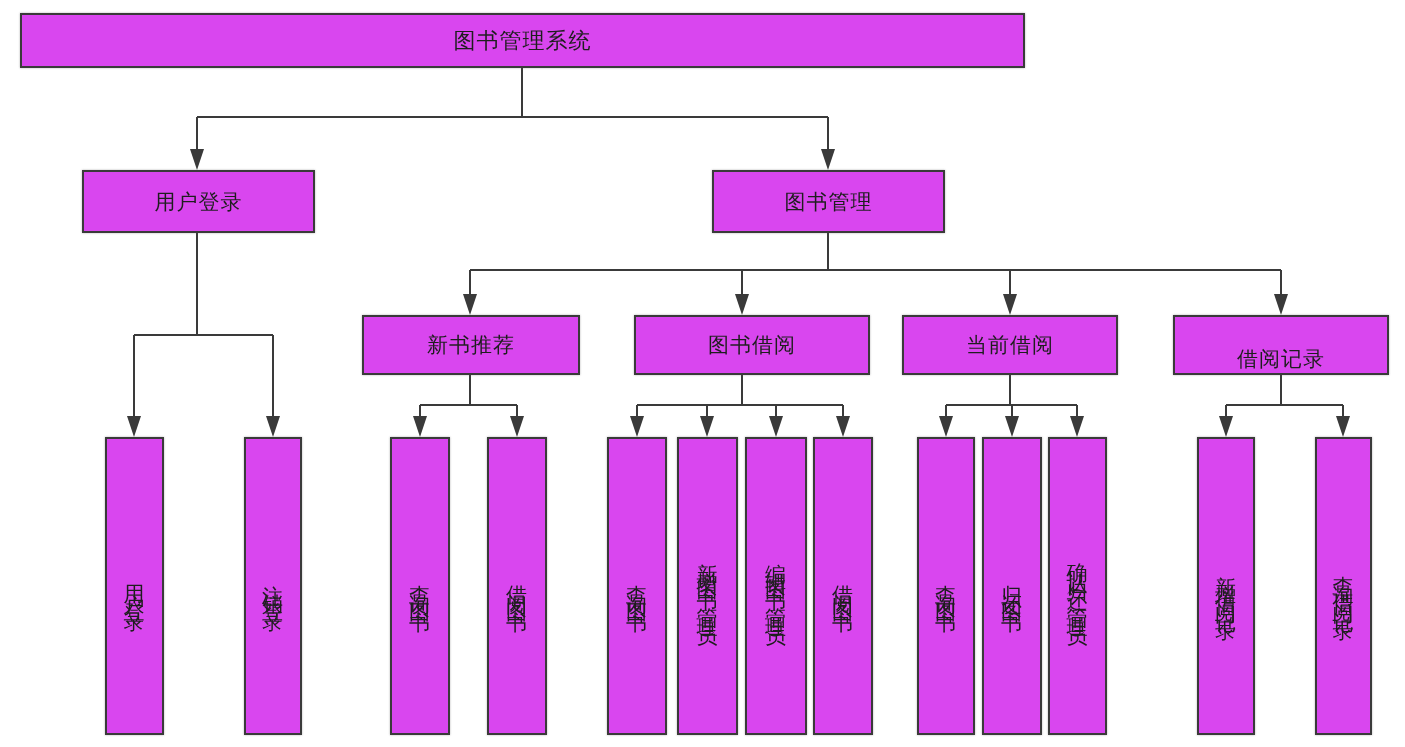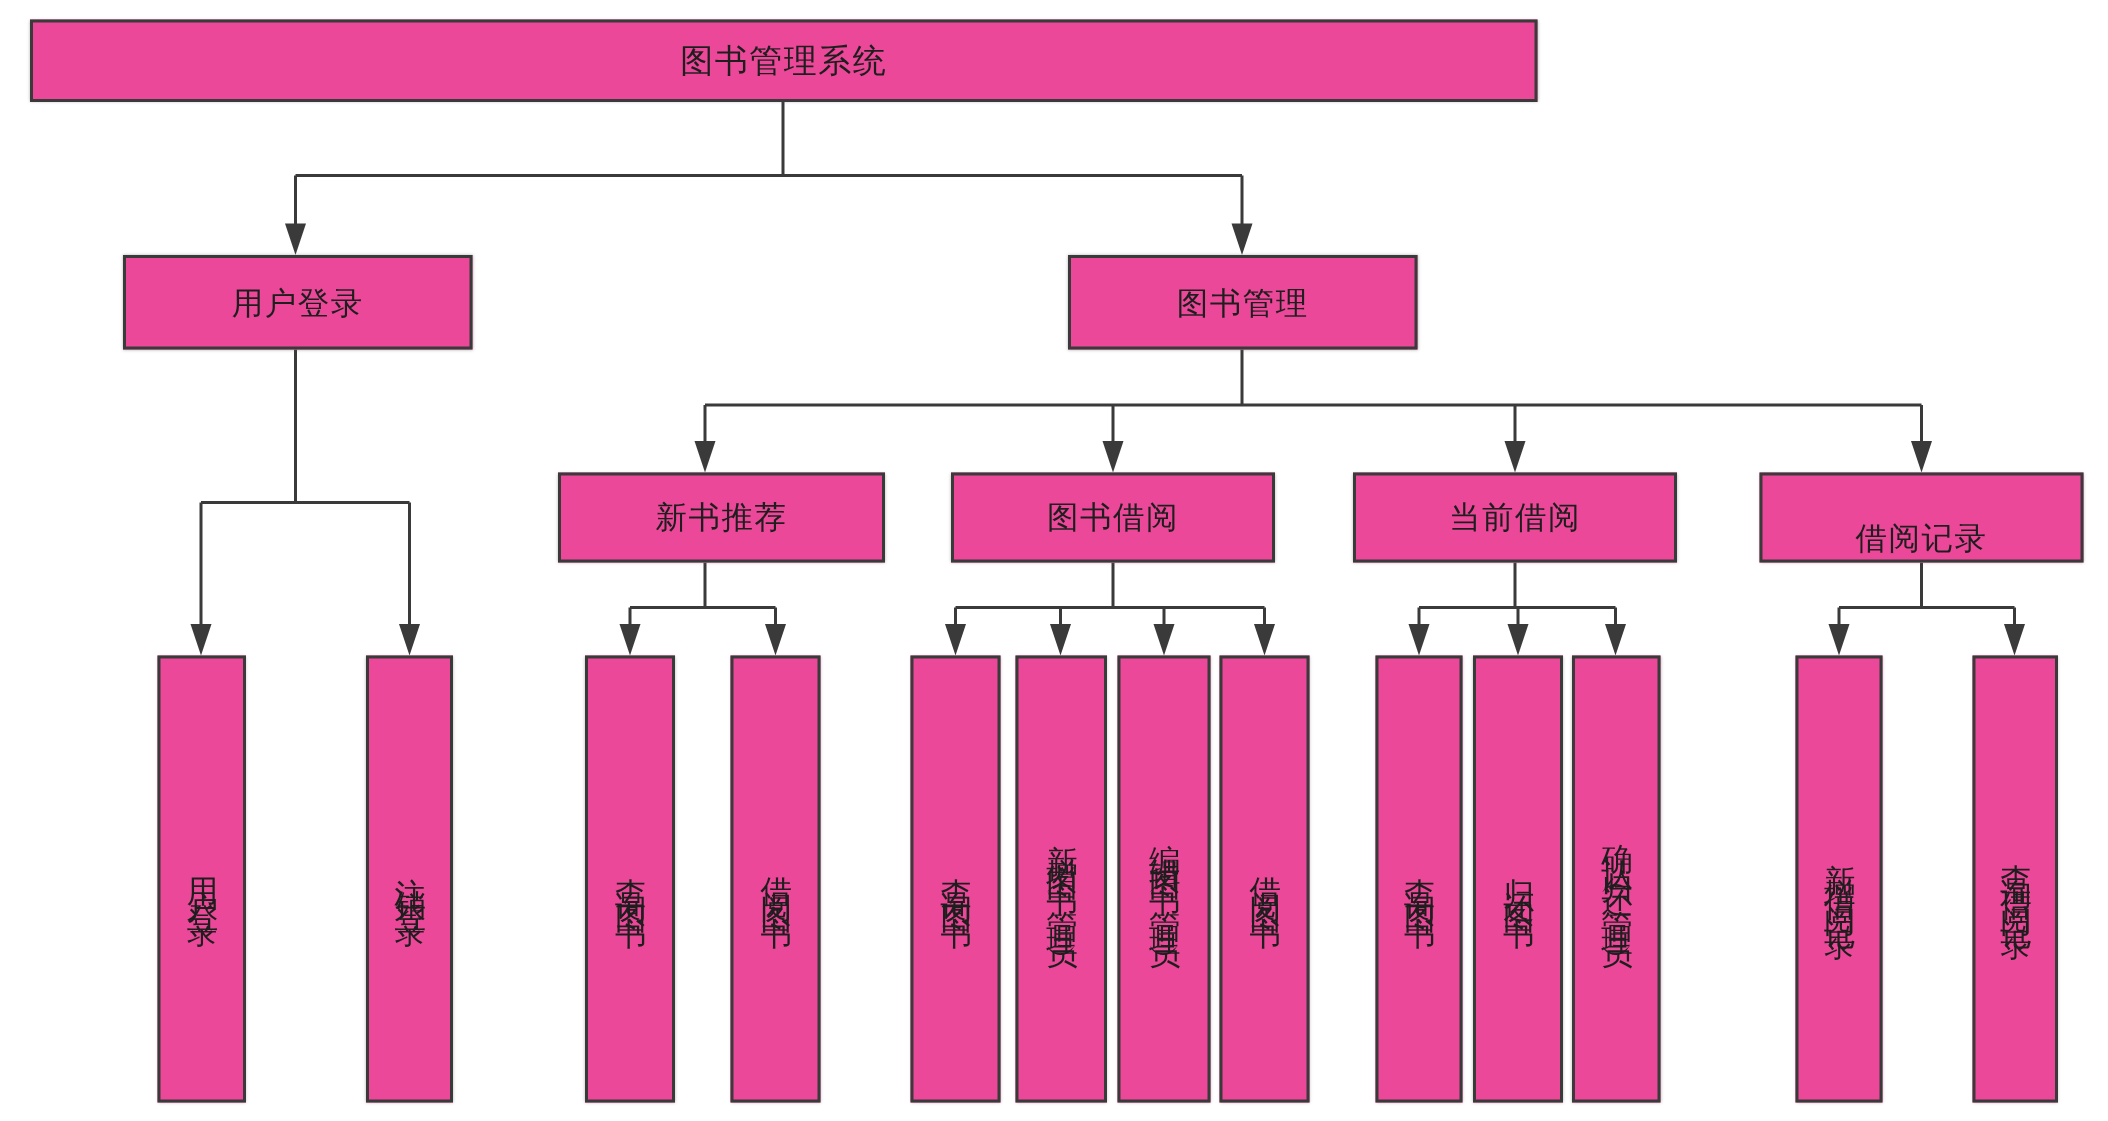--- a/index.html
+++ b/index.html
@@ -12,21 +12,21 @@
     overflow: hidden;
   }
   svg.wires {
     position: absolute;
     left: 0; top: 0;
     width: 1405px; height: 747px;
   }
   .node {
     position: absolute;
     box-sizing: border-box;
-    background: #ec4899;
+    background: #d946ef;
     border: 2px solid #3a3a3a;
     box-shadow: 0 0 2px rgba(90,90,90,0.45);
     display: flex;
     align-items: center;
     justify-content: center;
     color: #1e1e1e;
   }
   .lvl1 { left: 20px;  top: 13px;  width: 1005px; height: 55px; }
   .lvl2 { top: 170px; height: 63px; }
   .lvl3 { top: 315px; height: 60px; }
@@ -104,24 +104,24 @@
     <span class="hlabel">图书管理系统</span>
   </div>
 
   <div class="node lvl2" style="left:82px; width:233px;">
     <span class="hlabel">用户登录</span>
   </div>
   <div class="node lvl2" style="left:712px; width:233px;">
     <span class="hlabel">图书管理</span>
   </div>
 
-  <div class="node lvl3" style="left:372px; width:218px;">
+  <div class="node lvl3" style="left:362px; width:218px;">
     <span class="hlabel">新书推荐</span>
   </div>
-  <div class="node lvl3" style="left:634px; width:216px;">
+  <div class="node lvl3" style="left:634px; width:236px;">
     <span class="hlabel">图书借阅</span>
   </div>
   <div class="node lvl3" style="left:902px; width:216px;">
     <span class="hlabel">当前借阅</span>
   </div>
   <div class="node lvl3" style="left:1173px; width:216px;align-items:flex-end;">
     <span class="hlabel">借阅记录</span>
   </div>
 
   <div class="node lvl4" style="left:105px; width:59px;">

